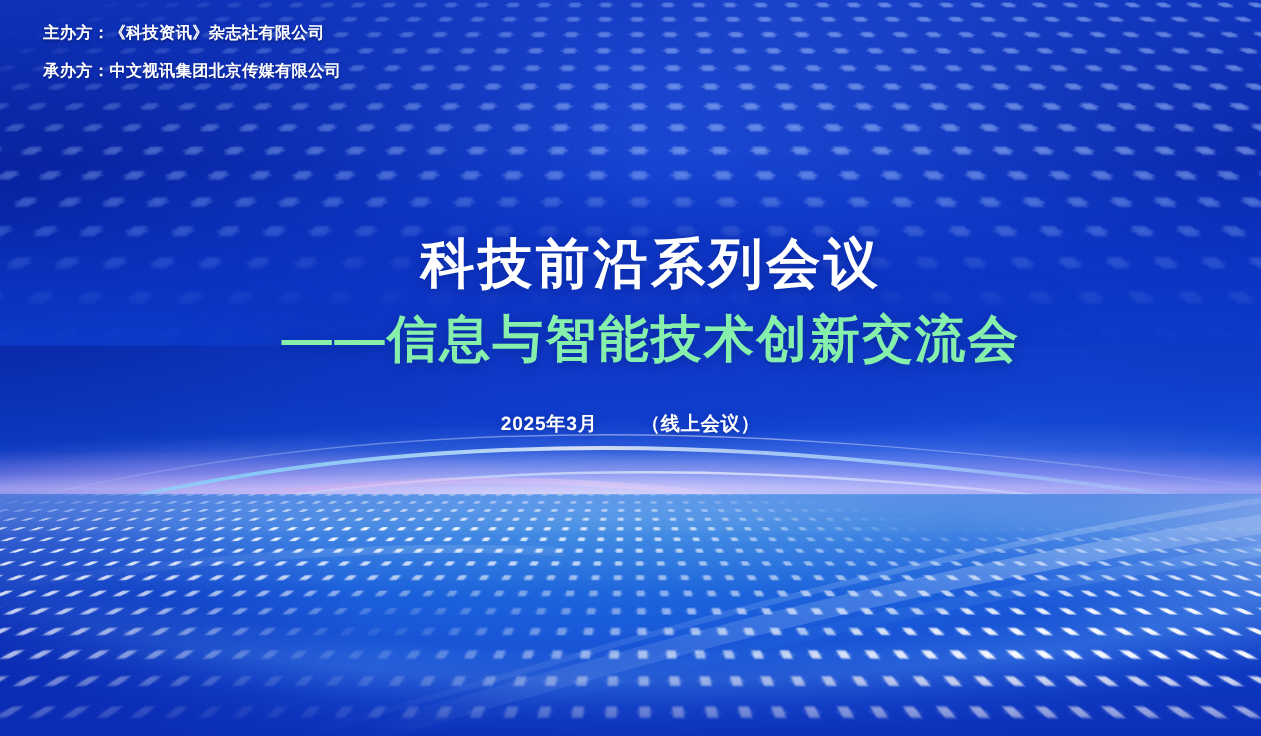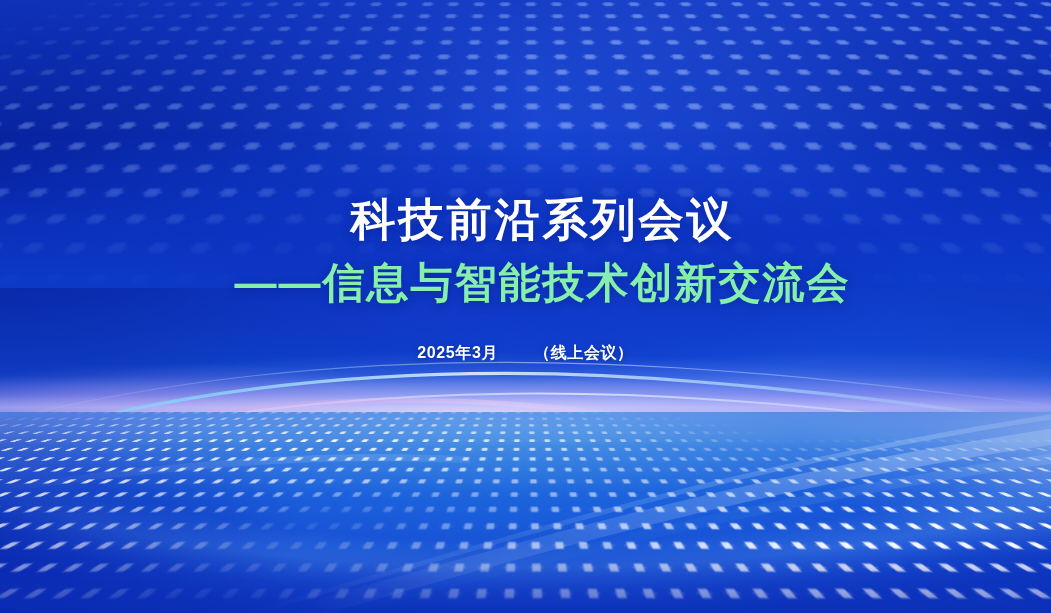--- a/index.html
+++ b/index.html
@@ -348,20 +348,22 @@
         </linearGradient>
       </defs>
       <path d="M300,213 C520,150 760,78 1071,34" fill="none" stroke="url(#arcA)" stroke-width="16" opacity="0.55"></path>
       <path d="M330,213 C560,154 800,92 1071,56" fill="none" stroke="url(#arcB)" stroke-width="10" opacity="0.45"></path>
       <path d="M250,213 C500,142 740,62 1071,14" fill="none" stroke="url(#arcA)" stroke-width="5" opacity="0.45"></path>
       <path d="M-20,92 C180,62 340,52 470,60" fill="none" stroke="url(#arcA)" stroke-width="7" opacity="0.30"></path>
     </svg>
   </div>
 
   <div class="org-block">
+    <div class="org-line">主办方：《科技资讯》杂志社有限公司</div>
+    <div class="org-line">承办方：中文视讯集团北京传媒有限公司</div>
   </div>
 
   <div class="title-block">
     <div class="title-main">科技前沿系列会议</div>
     <div class="title-sub">——信息与智能技术创新交流会</div>
   </div>
 
   <div class="meta-line">
     <span>2025年3月</span>
     <span class="meta-gap"></span>

